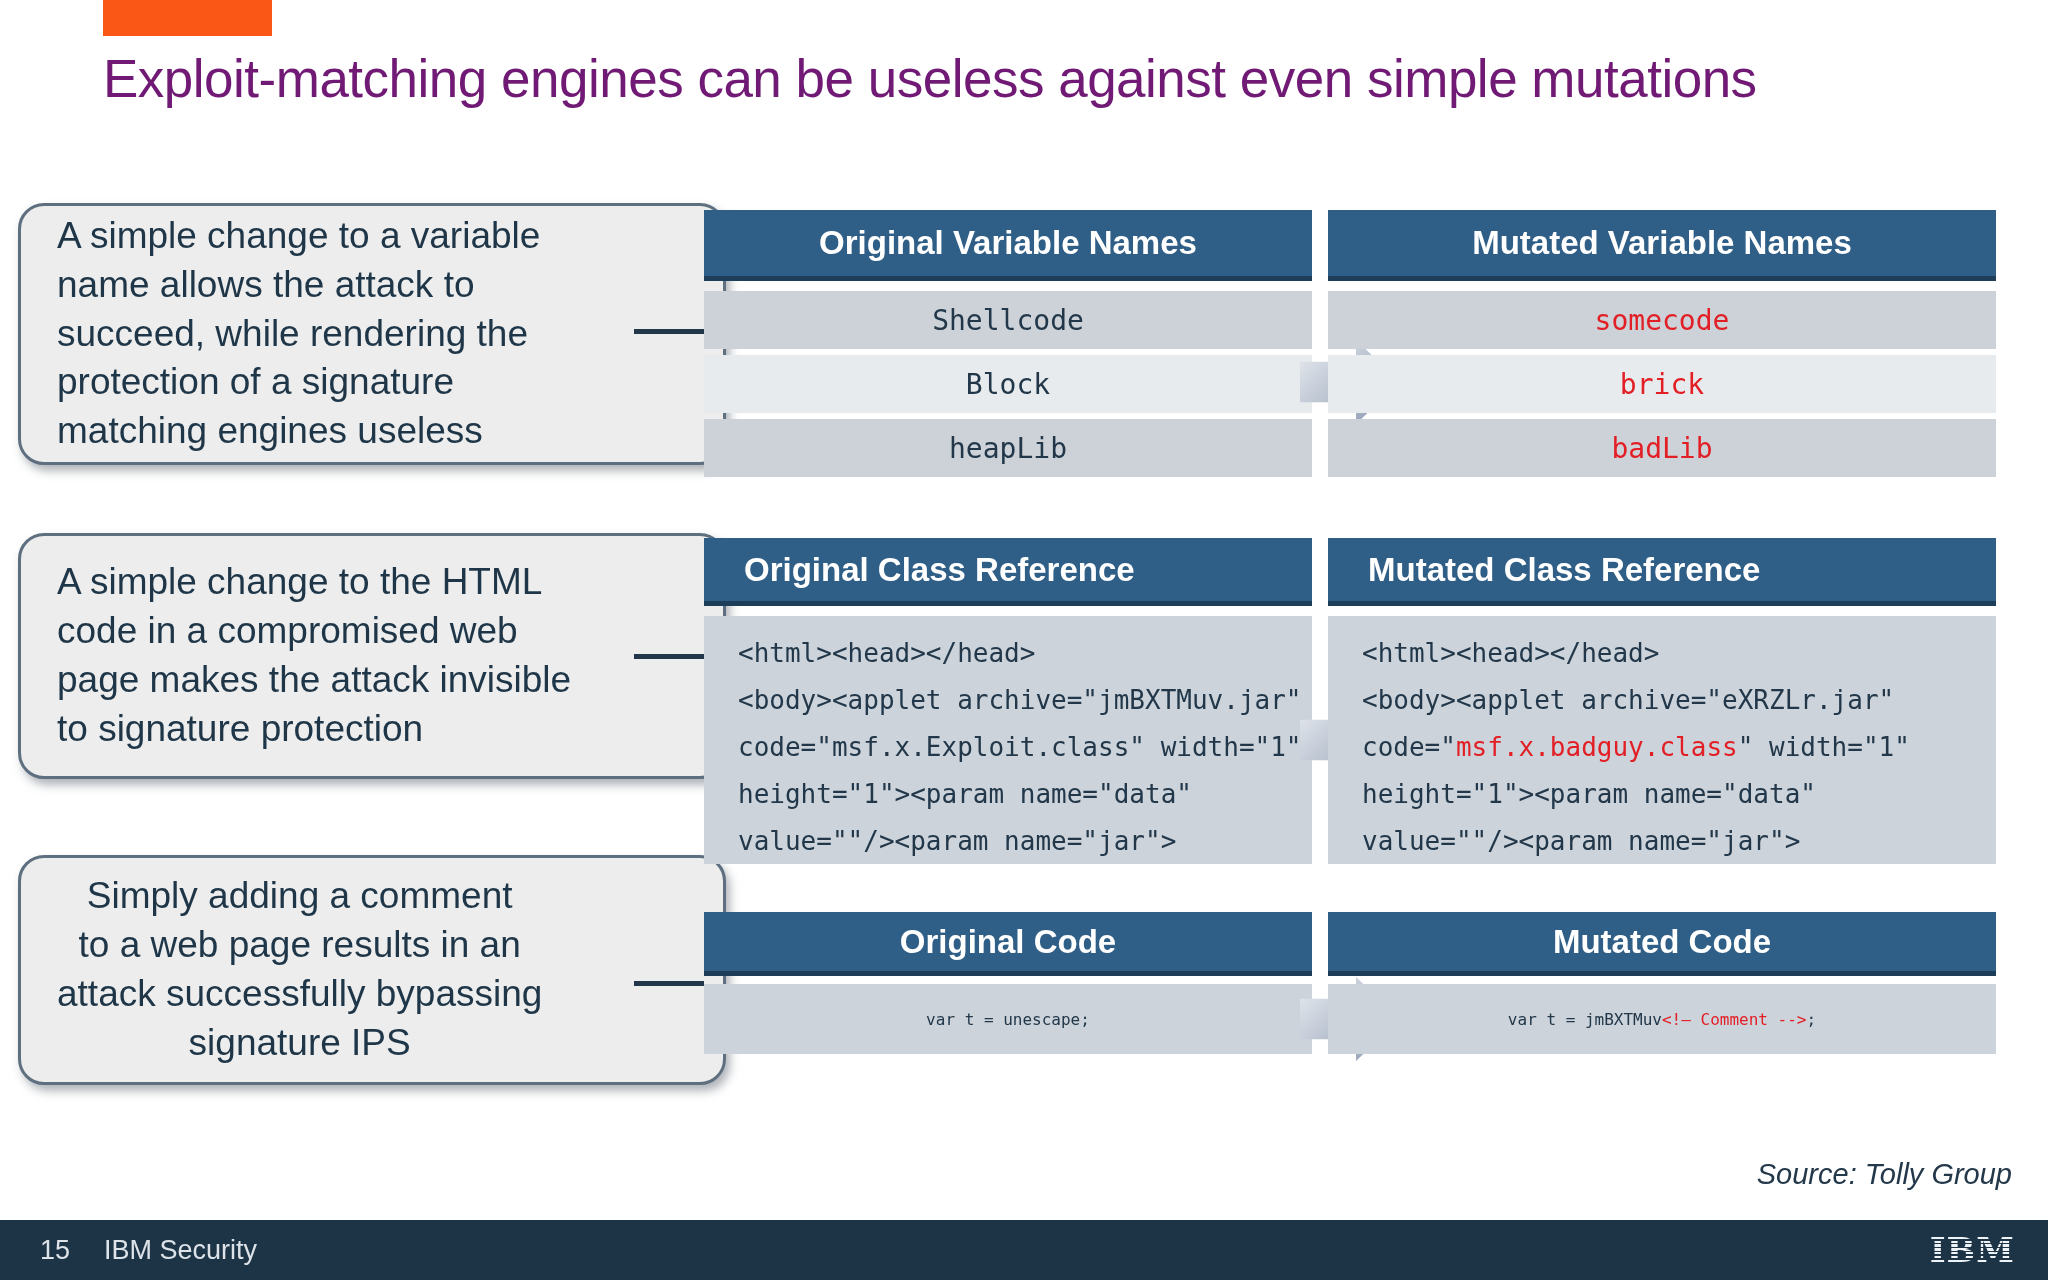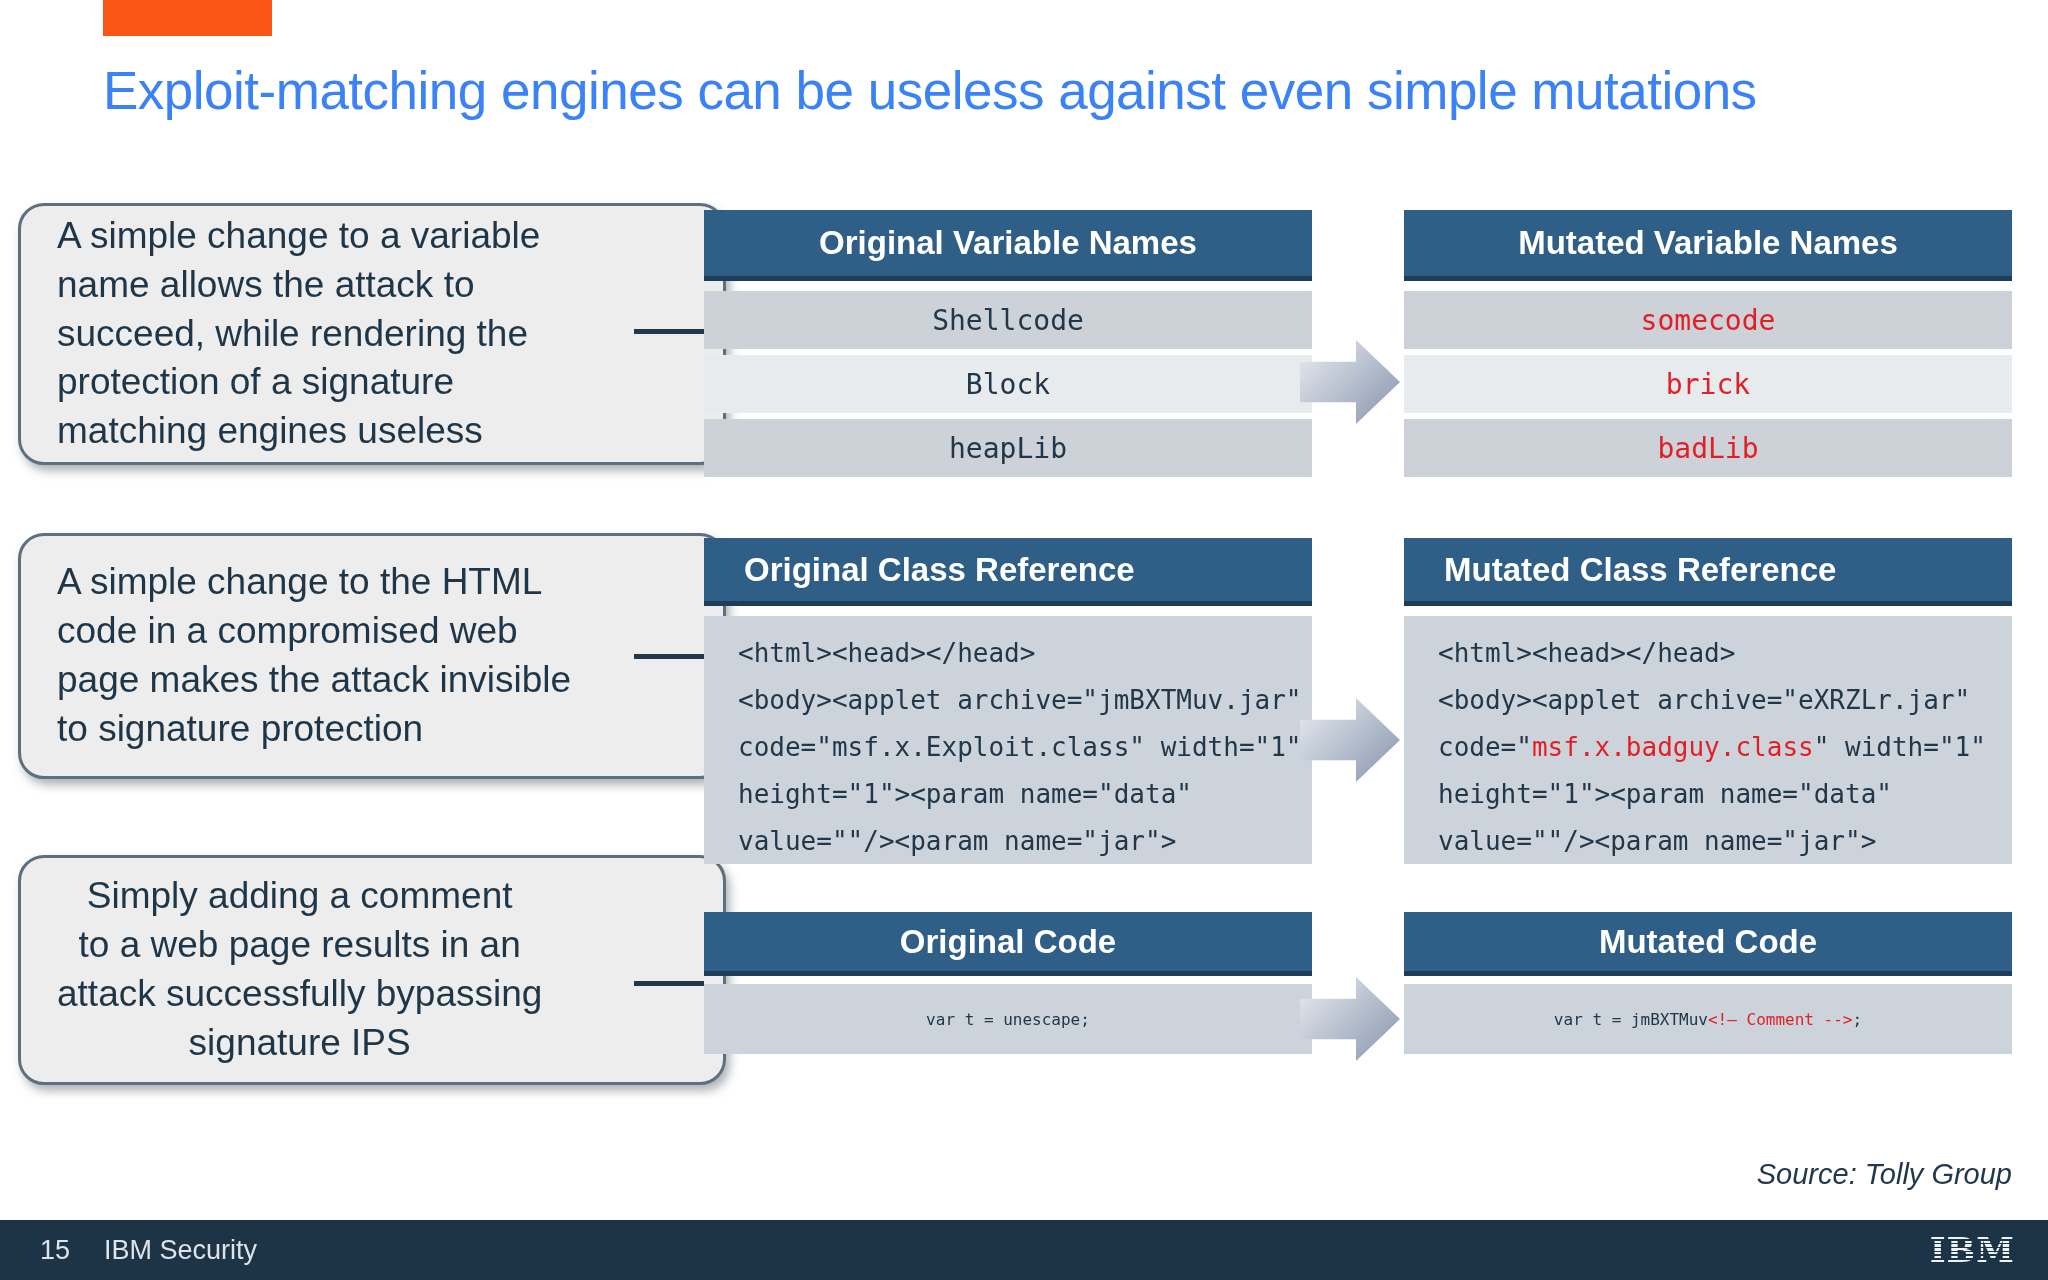--- a/index.html
+++ b/index.html
@@ -3,41 +3,41 @@
 <meta charset="utf-8">
 <style>
   html,body { margin:0; padding:0; background:#888; }
   .slide {
     position:relative; width:2048px; height:1280px; background:#ffffff;
     font-family:"Liberation Sans", sans-serif; overflow:hidden;
   }
   .accent-bar { position:absolute; left:103px; top:0; width:169px; height:36px; background:#fa5615; }
   .slide-title {
     position:absolute; left:103px; top:48px; width:1860px;
-    font-size:53px; color:#3b82f6; letter-spacing:-0.5px; font-weight:400;margin-top:12px;
+    font-size:53px; color:#701a75; letter-spacing:-0.5px; font-weight:400;
   }
   
   .callout {
     position:absolute; left:18px; width:708px; box-sizing:border-box;
     background:#ededed; border:3px solid #5e7080; border-radius:26px;
     box-shadow:4px 6px 10px rgba(95,105,115,.5);
     display:flex; align-items:center; padding:10px 18px 10px 36px;
   }
   .callout-text { white-space:pre-line; font-size:37px; line-height:1.32; color:#1e3648; }
   .callout-1 { top:203px; height:262px; }
   .callout-2 { top:533px; height:246px; }
   .callout-3 { top:855px; height:230px;text-align:center; }
   .connector { position:absolute; left:634px; width:70px; height:5px; background:#22384a; }
   .connector-1 { top:329px; }
   .connector-2 { top:654px; }
   .connector-3 { top:981px; }
   
   .tbl { position:absolute; }
   .tbl.col-left  { left:704px;  width:608px; }
-  .tbl.col-right { left:1404px; width:608px;border-radius:26px; }
+  .tbl.col-right { left:1328px; width:668px;border-radius:26px; }
   .tbl.pair-1 { top:210px; }
   .tbl.pair-2 { top:538px; }
   .tbl.pair-3 { top:912px; }
   .tbl-header {
     background:#2f5e86; border-bottom:5px solid #1e3d58; box-sizing:border-box;
     color:#ffffff; font-weight:bold; font-size:33px;
     display:flex; align-items:center; justify-content:center;
   }
   .pair-1 .tbl-header { height:71px; }
   .pair-2 .tbl-header { height:68px; justify-content:flex-start; padding-left:40px; }

